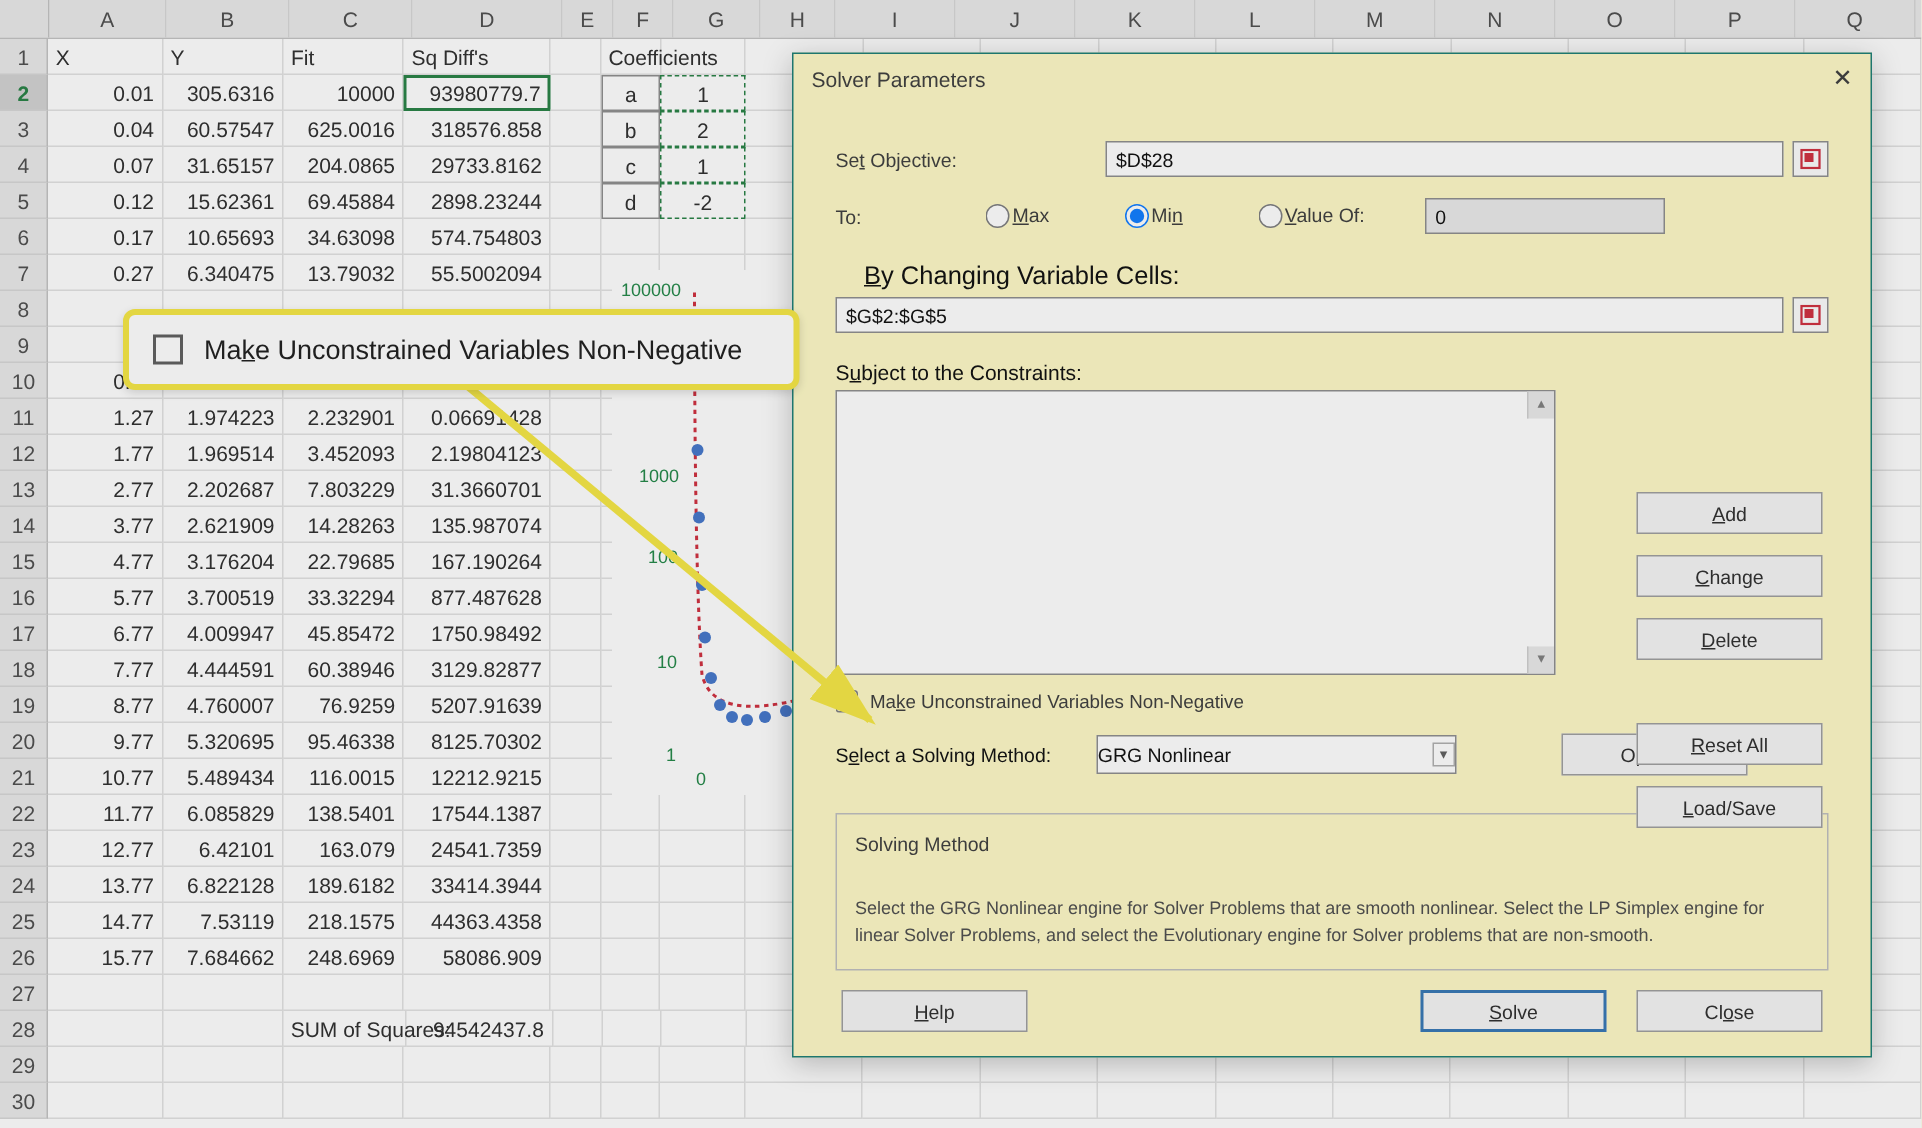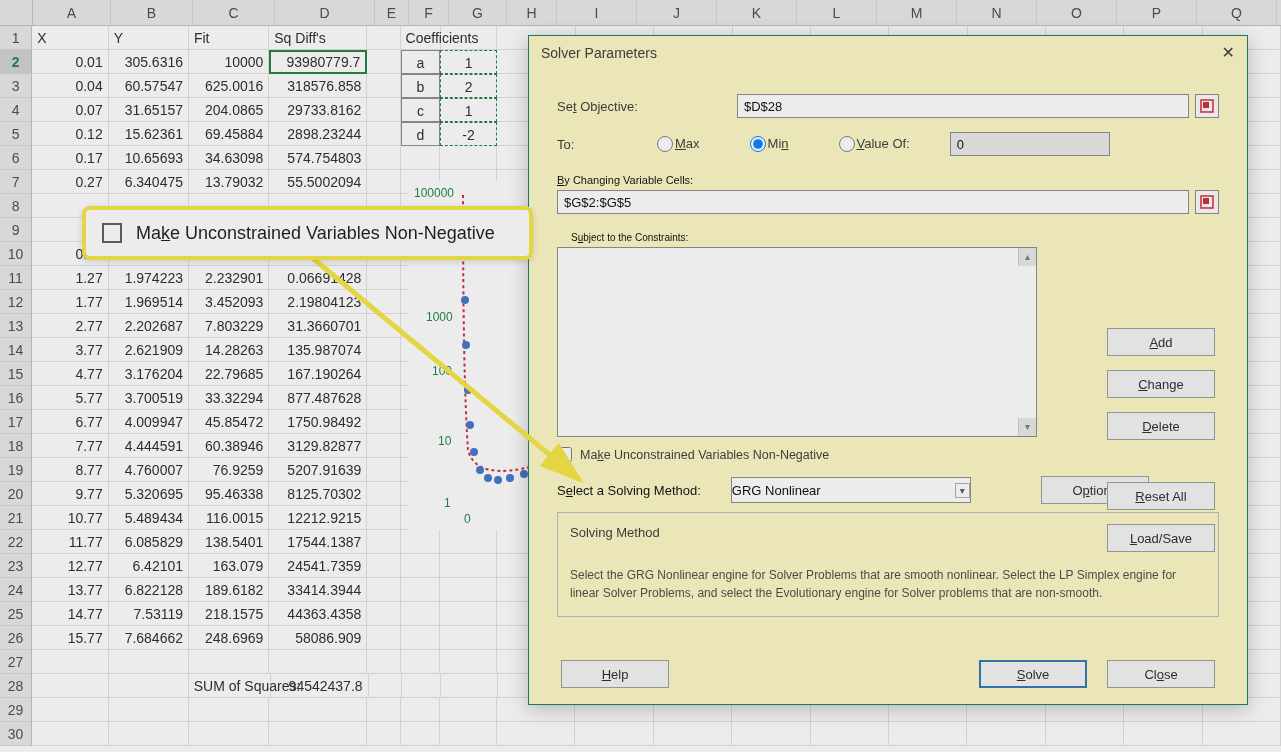--- a/index.html
+++ b/index.html
@@ -39,25 +39,25 @@
   .picker-btn { width: 24px; height: 24px; border: 1px solid #888; margin-left: 6px; background: #fcfcfc; display: flex; align-items: center; justify-content: center; }
   .radio-group { display: flex; gap: 50px; margin-left: 40px; }
   .radio-item { display: flex; align-items: flex-start; gap: 2px; font-size: 13px; }
   .radio-item input[type=radio] { width: 16px; height: 16px; }
   .constraints-box { width: 480px; height: 190px; background: #fff; border: 1px solid #888; position: relative; margin-top: 4px; }
   .constraints-box .scroll-up, .constraints-box .scroll-down { position: absolute; right: 0; width: 18px; height: 18px; background: #e8e8e8; border-left: 1px solid #ccc; font-size: 10px; text-align: center; line-height: 18px; color: #777; }
   .constraints-box .scroll-up { top: 0; }
   .constraints-box .scroll-down { bottom: 0; }
   .side-buttons { position: absolute; right: 32px; top: 258px; display: flex; flex-direction: column; gap: 14px; }
   .side-buttons .sep { height: 14px; }
-  .btn { width: 108px; height: 28px; background: #f4f4f4; border: 1px solid #999; font-size: 13px; color: #222; cursor: pointer; }
+  .btn { width: 124px; height: 28px; background: #f4f4f4; border: 1px solid #999; font-size: 13px; color: #222; cursor: pointer; }
   .btn.primary { border: 2px solid #2a6fb0; }
   .check-row { display: flex; align-items: center; gap: 8px; margin: 10px 0 14px 0; font-size: 12.5px; color: #333; }
   .check-row input { width: 15px; height: 15px; }
-  .method-row { display: flex; align-items: center; gap: 30px; font-size: 13px; margin-bottom: 8px; }
+  .method-row { display: flex; align-items: center; gap: 30px; font-size: 13px; margin-bottom: 25px; }
   .select-box { width: 240px; height: 26px; border: 1px solid #888; background: #fff; display: flex; align-items: center; padding: 0 0; justify-content: space-between; }
   .select-box .chev { font-size: 10px; color: #555; border: 1px solid #aaa; padding: 1px 4px; }
   .solving-method-box { border: 1px solid #bbb; padding: 10px 12px 14px 12px; font-size: 12px; color: #444; line-height: 1.5; }
   .solving-method-box .title { font-size: 13px; color: #333; margin-bottom: 23px; }
   .dialog-footer { position: absolute; bottom: 16px; left: 0; right: 0; display: flex; justify-content: space-between; padding: 0 32px; gap: 20px; }
   .dialog-footer .right { display: flex; gap: 20px; }
 
   
   .callout { position: absolute; left: 82px; top: 206px; width: 451px; height: 54px; border: 4px solid #f5e63a; border-radius: 8px; background: #fff; display: flex; align-items: center; gap: 14px; padding: 0 16px; font-size: 18px; color: #111; box-shadow: 0 2px 6px rgba(0,0,0,0.15); }
   .callout .cb { width: 20px; height: 20px; border: 2px solid #555; }
@@ -752,32 +752,32 @@
             <span>Mi<u>n</u></span>
           </label>
         <label class="radio-item">
             <input type="radio" name="obj" style="">
             <span><u>V</u>alue Of:</span>
           </label>
       </div>
       <input class="text-input" style="width: 160px; flex: 0 0 auto; margin-left: 40px; background: rgb(232, 232, 232);" value="0">
     </div>
 
-    <div style="font-size:11px; margin-top:18px;"><u>B</u>y Changing Variable Cells:</div>
+    <div style="font-size:17px; margin-top:18px;margin-left:19px;"><u>B</u>y Changing Variable Cells:</div>
     <div class="form-row" style="margin-top:4px;">
       <input class="text-input" value="$G$2:$G$5" style="">
       <div class="picker-btn">
           <svg width="14" height="14">
             <rect x="1" y="1" width="12" height="12" fill="none" stroke="#c23" stroke-width="1.5"></rect>
             <rect x="3" y="3" width="6" height="6" fill="#c23"></rect>
           </svg>
         </div>
     </div>
 
-    <div style="font-size:10px; margin-top:18px;margin-left:14px;">S<u>u</u>bject to the Constraints:</div>
+    <div style="font-size:14px; margin-top:18px;">S<u>u</u>bject to the Constraints:</div>
     <div class="constraints-box">
       <div class="scroll-up">▴</div>
       <div class="scroll-down">▾</div>
     </div>
 
     <div class="side-buttons">
       <button class="btn"><u>A</u>dd</button>
       <button class="btn"><u>C</u>hange</button>
       <button class="btn"><u>D</u>elete</button>
       <div class="sep"></div>

